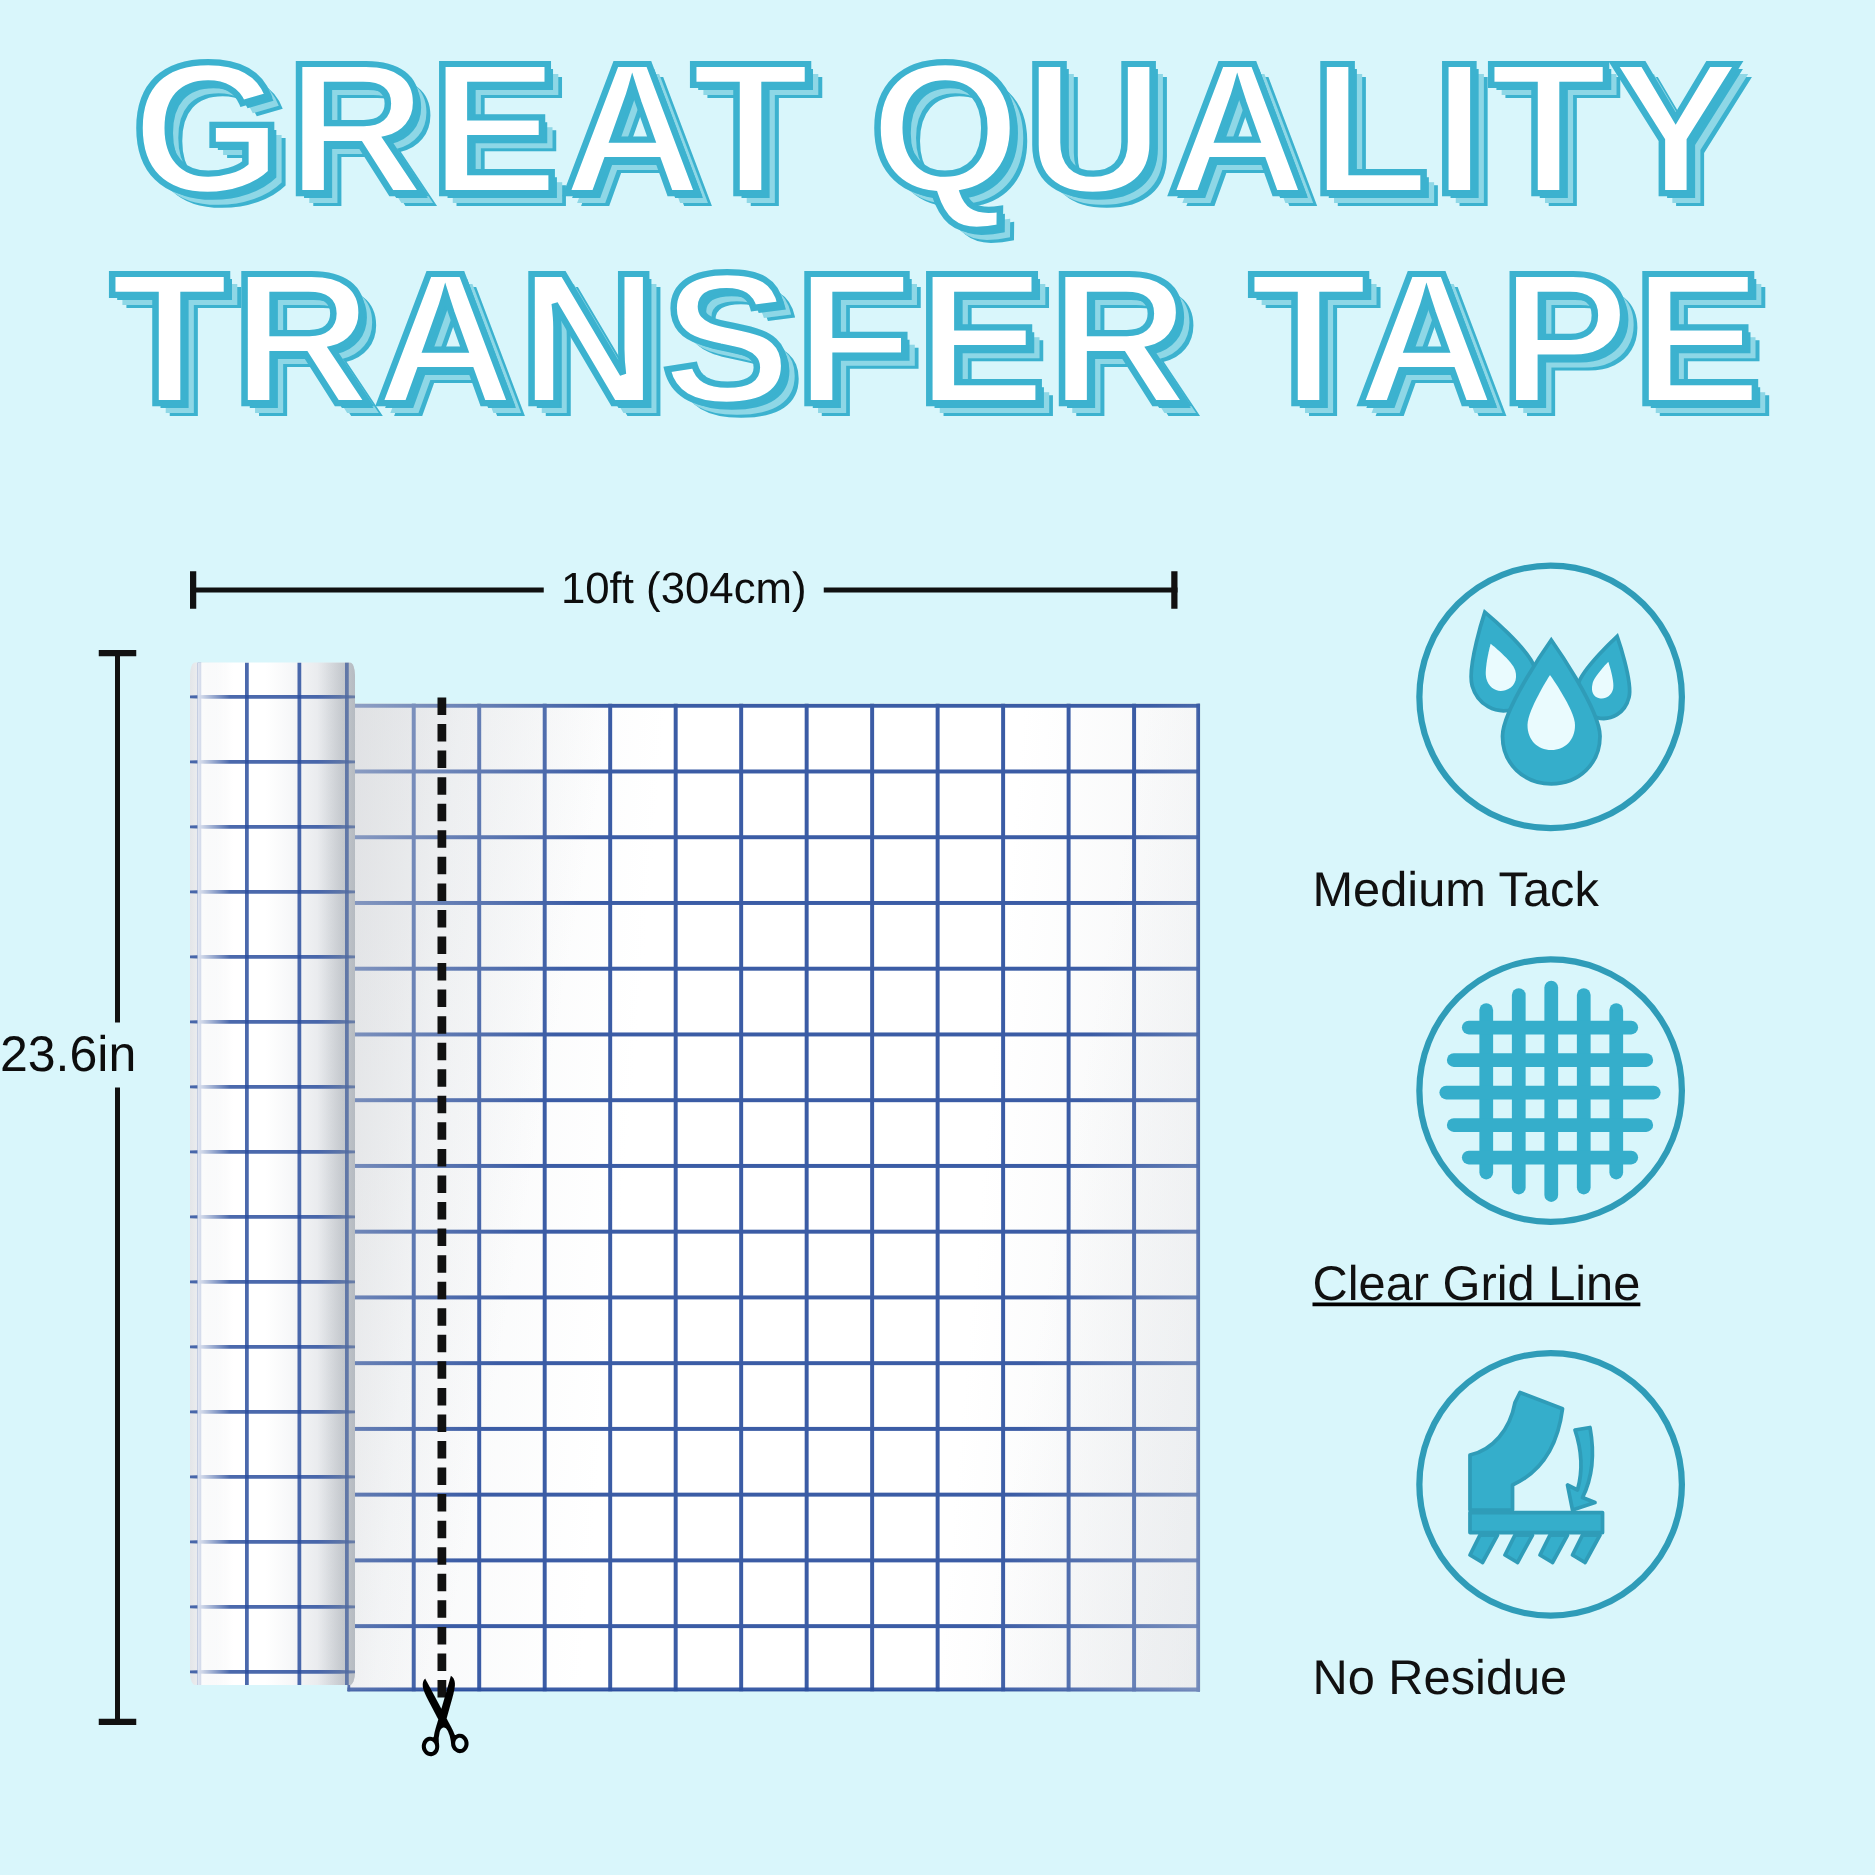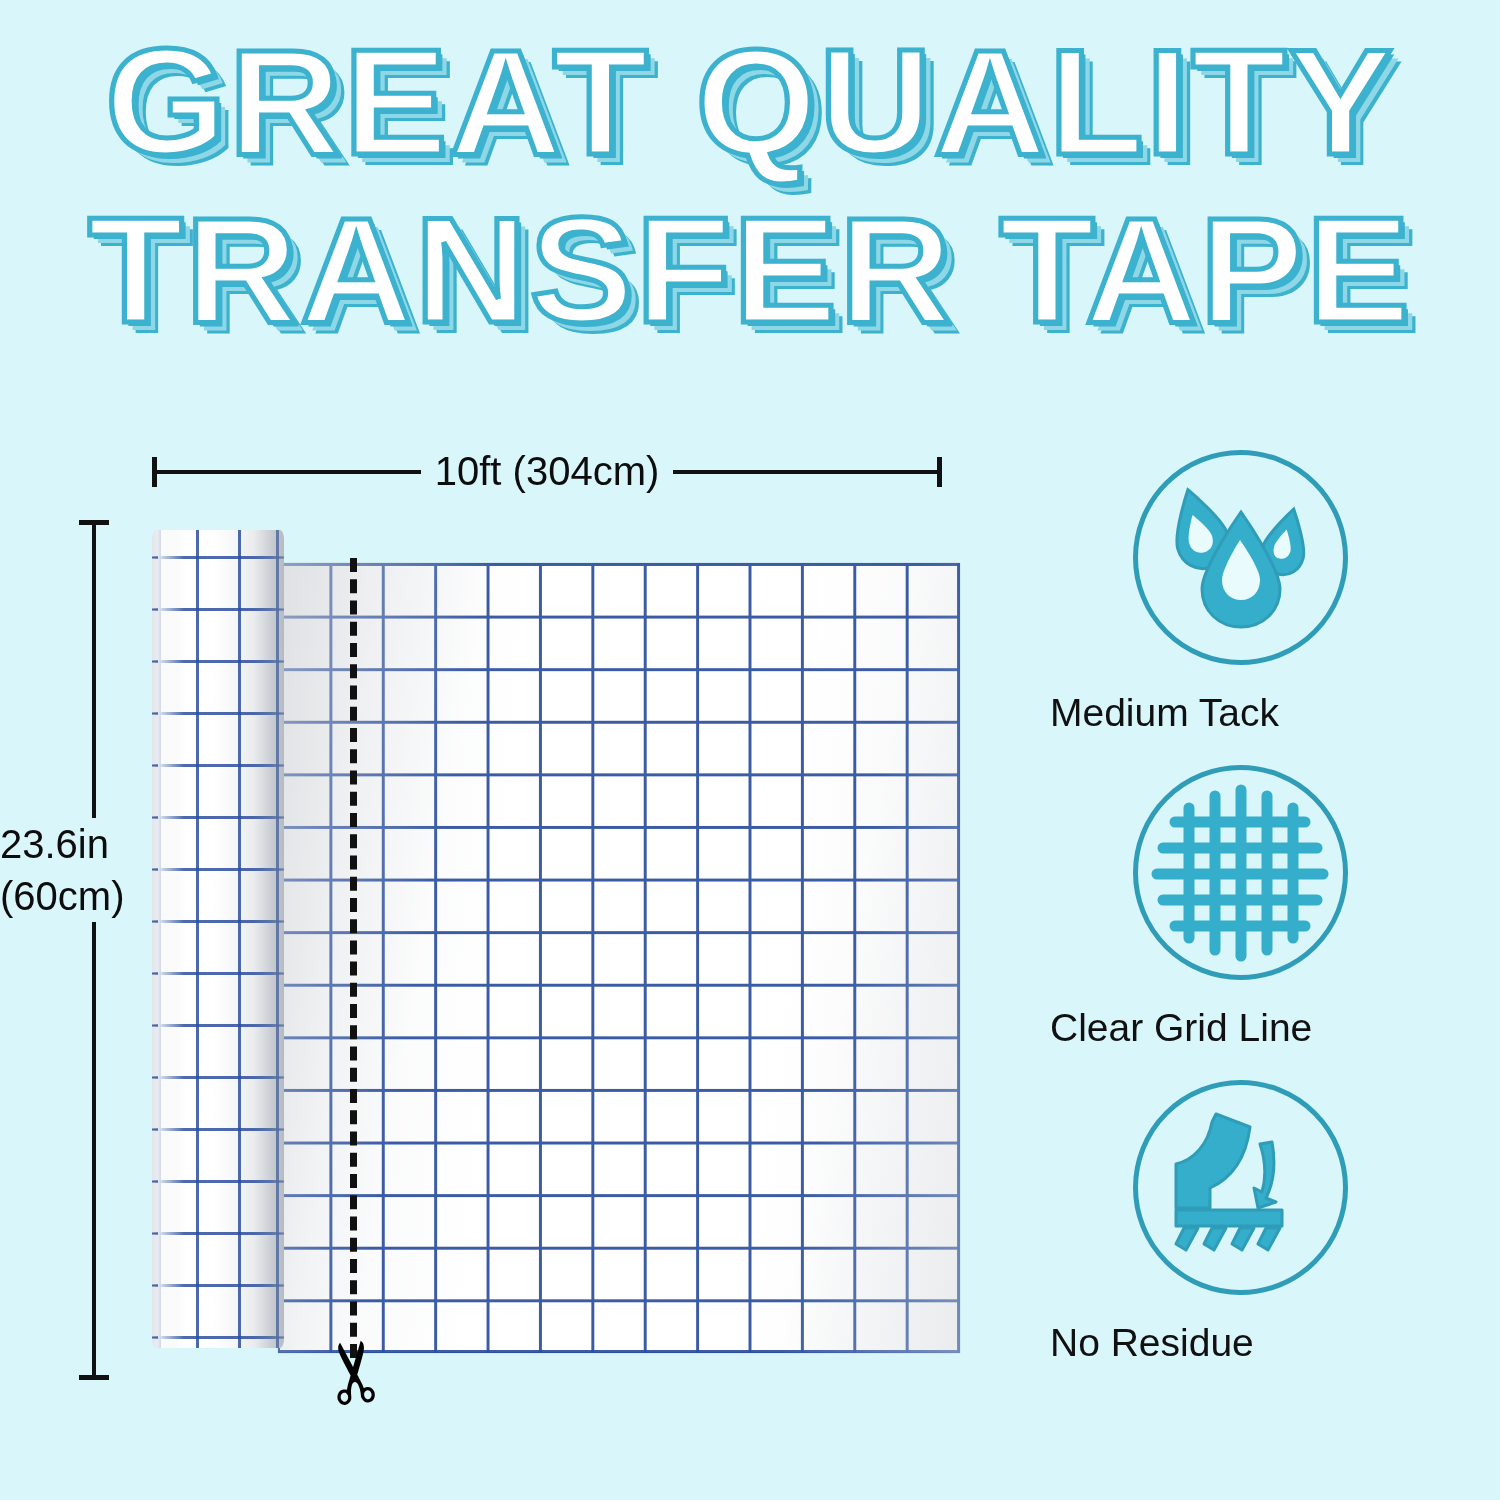--- a/index.html
+++ b/index.html
@@ -41,21 +41,21 @@
     background:#111;
   }
   .dim-h .cap{
     position:absolute;top:-13px;width:5px;height:30px;background:#111;
   }
   .dim-h .cap.left{left:0;}
   .dim-h .cap.right{right:0;}
   .dim-h-label{
     position:absolute;left:152px;top:440px;width:790px;
     text-align:center;
-    font-size:40px;color:#0d0d0d;
+    font-size:35px;color:#0d0d0d;
     font-family:"Liberation Sans", sans-serif;
   }
   .dim-h-label span{
     background:#d9f6fb;padding:0 14px;display:inline-block;line-height:62px;
   }
 
   .dim-v{
     position:absolute;left:92px;top:520px;width:4px;height:860px;
     background:#111;
   }
@@ -149,21 +149,21 @@
     border:5px solid #2f9cb8;
     margin:0 auto;
     display:flex;align-items:center;justify-content:center;
     box-sizing:border-box;
   }
   .feature-label{
     margin-top:26px;
     font-size:39px;color:#111;
     font-family:"Liberation Sans", sans-serif;
   }
-  .f2{margin-top:30px;}
+  .f2{margin-top:30px;text-decoration:underline;}
   .f3{margin-top:30px;}
 </style>
 </head>
 <body>
 
 <div id="stage">
 
   <div class="title-block">
     <div class="title-line l1">GREAT QUALITY</div>
     <div class="title-line l2">TRANSFER TAPE</div>
@@ -176,21 +176,20 @@
   <div class="dim-h-label">
     <span>10ft (304cm)</span>
   </div>
 
   <div class="dim-v">
     <div class="cap top"></div>
     <div class="cap bottom"></div>
   </div>
   <div class="dim-v-label">
     <span>23.6in</span>
-    <span>(60cm)</span>
   </div>
 
   <div class="sheet">
     <div class="grid"></div>
     <div class="edge-r"></div>
     <div class="edge-b"></div>
     <div class="sheen"></div>
   </div>
 
   <div class="roll">

